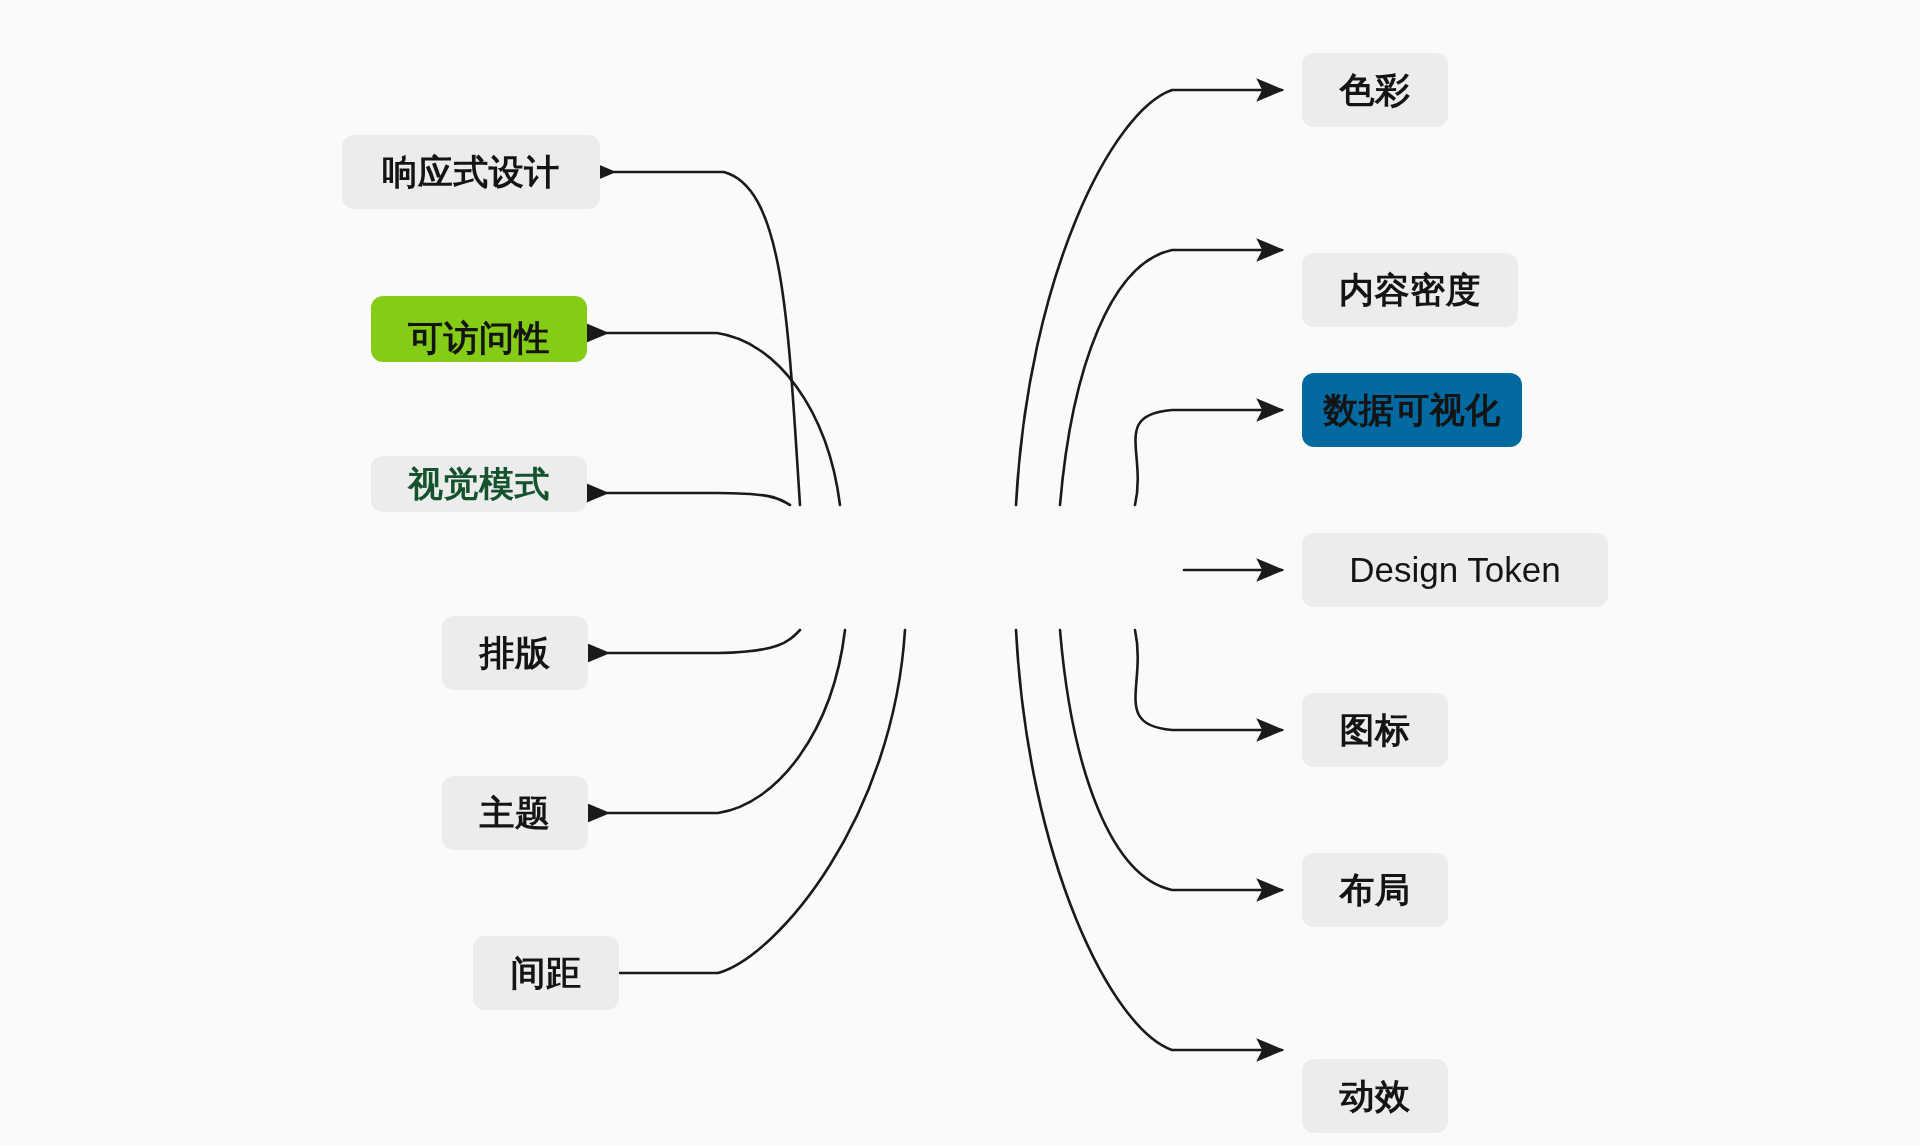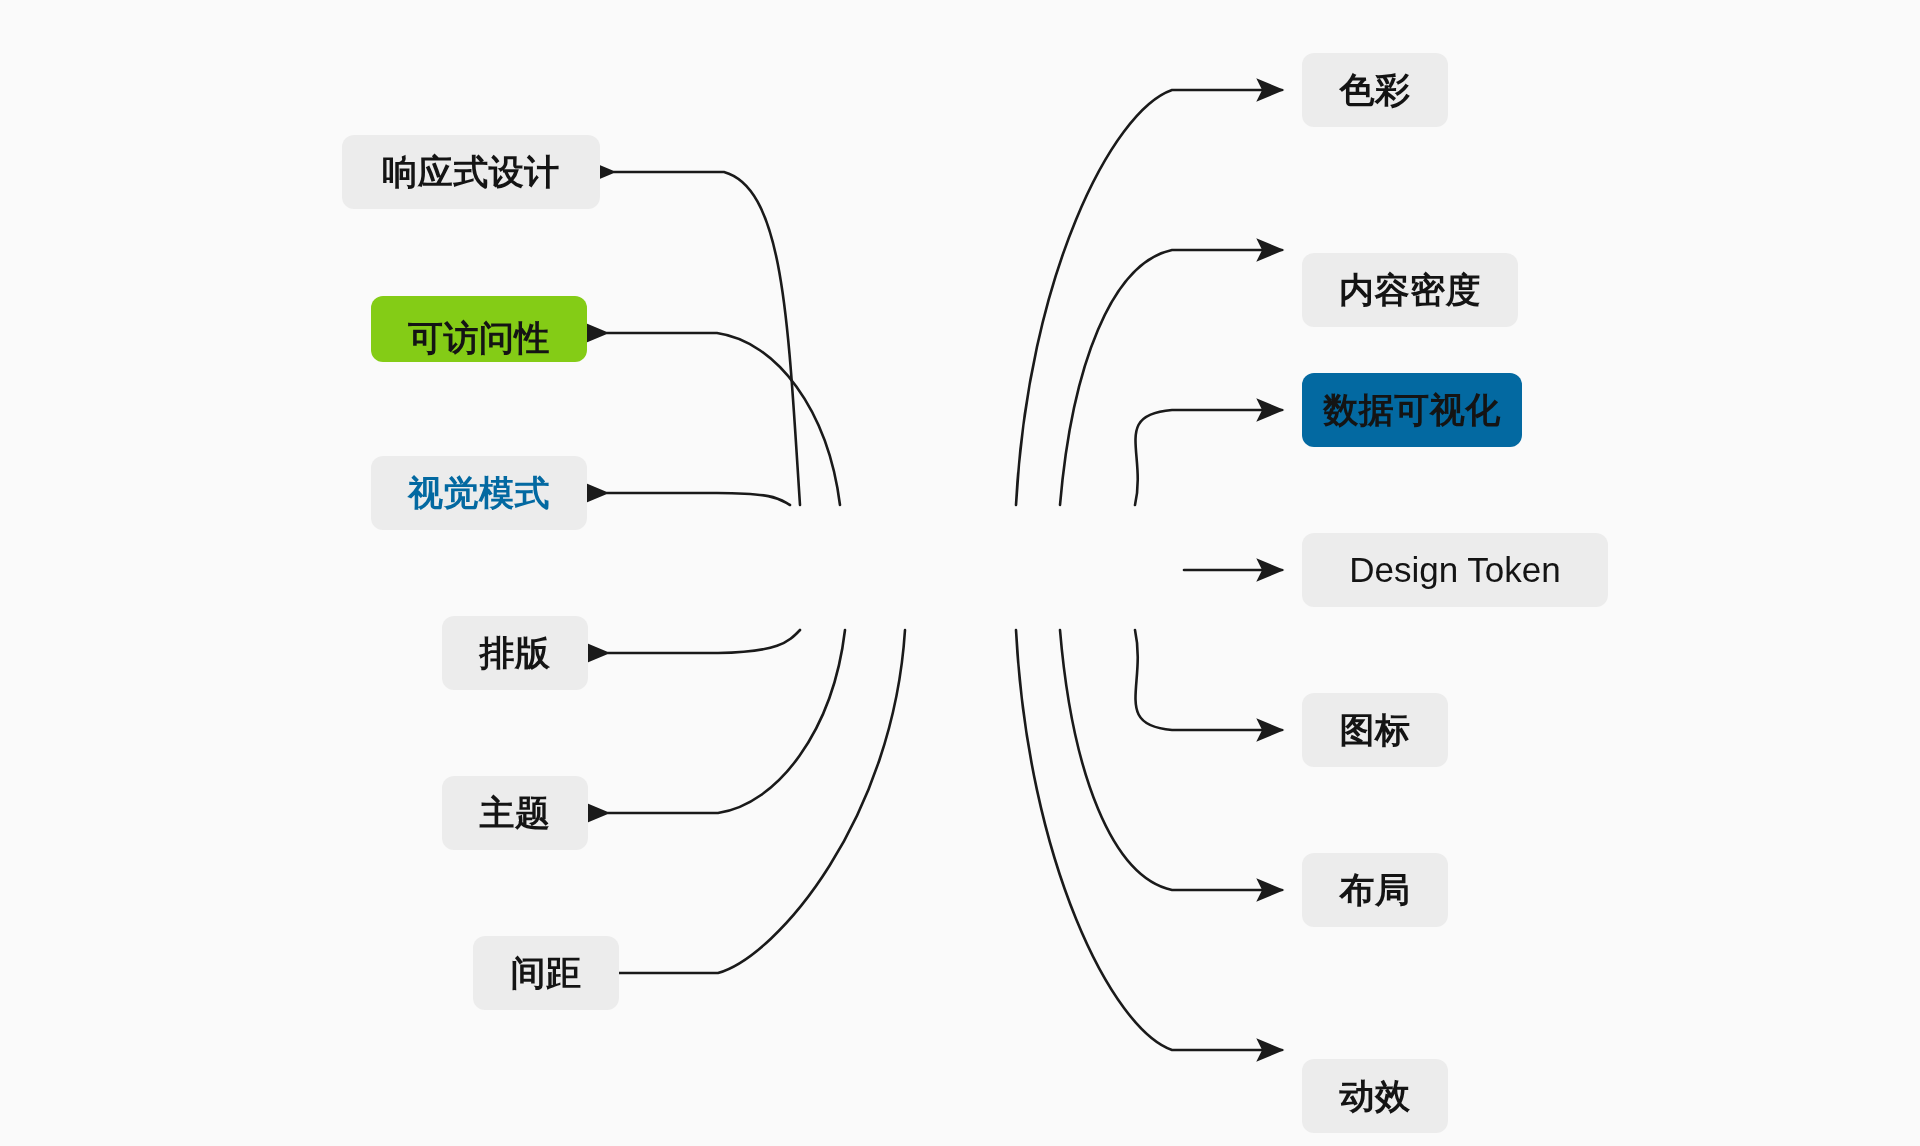--- a/index.html
+++ b/index.html
@@ -86,21 +86,21 @@
   </svg>
 
 
   <div id="left-nodes">
       <div class="node leaf" style="left: 342px; top: 135px; width: 258px; height: 74px; background: rgb(236, 236, 236); color: rgb(20, 20, 20);">
         <span>响应式设计</span>
       </div>
       <div class="node leaf" style="left: 371px; top: 296px; width: 216px; height: 66px; background: #84cc16; color: rgb(20, 20, 20); align-items: flex-end;">
         <span>可访问性</span>
       </div>
-      <div class="node leaf" style="left: 371px; top: 456px; width: 216px; height: 74px; background: rgb(236, 236, 236); color: #0369a1;">
+      <div class="node leaf" style="left: 371px; top: 456px; width: 216px; height: 56px; background: rgb(236, 236, 236); color: #14532d;">
         <span>视觉模式</span>
       </div>
       <div class="node leaf" style="left: 442px; top: 616px; width: 146px; height: 74px; background: rgb(236, 236, 236); color: rgb(20, 20, 20);">
         <span>排版</span>
       </div>
       <div class="node leaf" style="left: 442px; top: 776px; width: 146px; height: 74px; background: rgb(236, 236, 236); color: rgb(20, 20, 20);">
         <span>主题</span>
       </div>
       <div class="node leaf" style="left: 442px; top: 936px; width: 146px; height: 74px; background: rgb(236, 236, 236); color: rgb(20, 20, 20); margin-left: 31px;">
         <span>间距</span>

